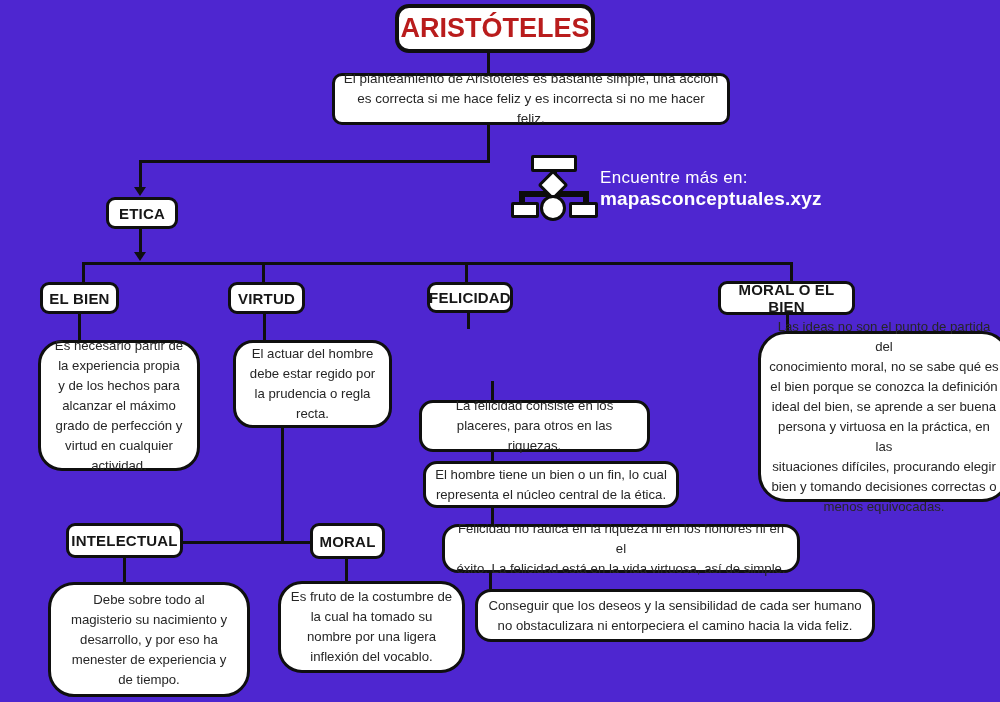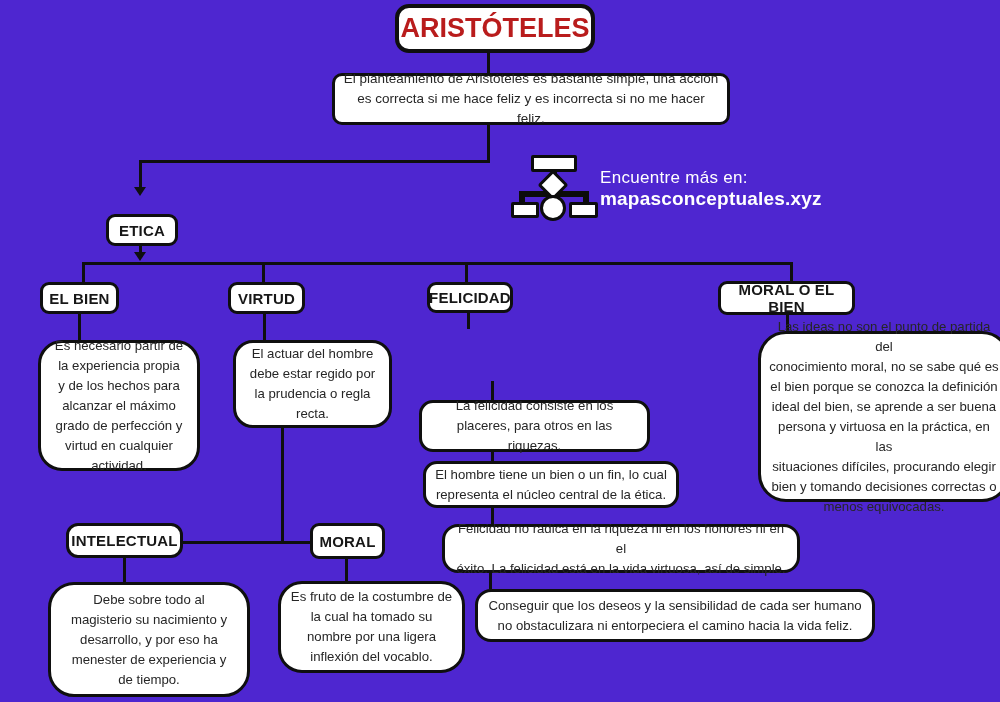--- a/index.html
+++ b/index.html
@@ -17,27 +17,27 @@
   .detail{ font-size:13.2px; line-height:20px; white-space:pre-line; border-radius:20px; padding:4px 8px;margin-left:32px; }
   .line{ position:absolute; background:#0f0f0f; }
   .arrow-down{
     position:absolute; width:0; height:0;
     border-left:6px solid transparent; border-right:6px solid transparent;
     border-top:9px solid #0f0f0f;
   }
   
   #n-title{ left:395px; top:4px; width:200px; height:49px; border-width:4px; border-radius:14px; font-size:27px; font-weight:bold; color:#b91c1c; }
   #n-intro{ left:300px; top:73px; width:398px; height:52px; border-radius:10px; font-size:13.5px; }
-  #n-etica{ left:106px; top:214px; width:72px; height:32px; }
+  #n-etica{ left:106px; top:197px; width:72px; height:32px; }
   
   #n-elbien{ left:40px; top:282px; width:79px; height:32px; }
   #n-virtud{ left:228px; top:282px; width:77px; height:32px; }
   #n-felicidad{ left:427px; top:282px; width:86px; height:31px; }
   #n-moralbien{ left:718px; top:281px; width:137px; height:34px; }
-  #n-intelectual{ left:66px; top:523px; width:117px; height:35px;border-radius:12px; }
+  #n-intelectual{ left:66px; top:523px; width:117px; height:35px; }
   #n-moral{ left:310px; top:523px; width:75px; height:36px; }
   
   #d-elbien{ left:6px; top:340px; width:162px; height:131px; border-radius:24px; }
   #d-virtud{ left:201px; top:340px; width:159px; height:88px; }
   #d-fel0{ left:388px; top:329px; width:207px; height:52px; border-radius:14px; }
   #d-fel1{ left:387px; top:400px; width:231px; height:52px; border-radius:14px; }
   #d-fel2{ left:391px; top:461px; width:256px; height:47px; border-radius:14px; }
   #d-fel3{ left:410px; top:524px; width:358px; height:49px; border-radius:16px; }
   #d-fel4{ left:443px; top:589px; width:400px; height:53px; border-radius:16px; }
   #d-moralbien{ left:726px; top:331px; width:252px; height:171px; border-radius:28px; }

